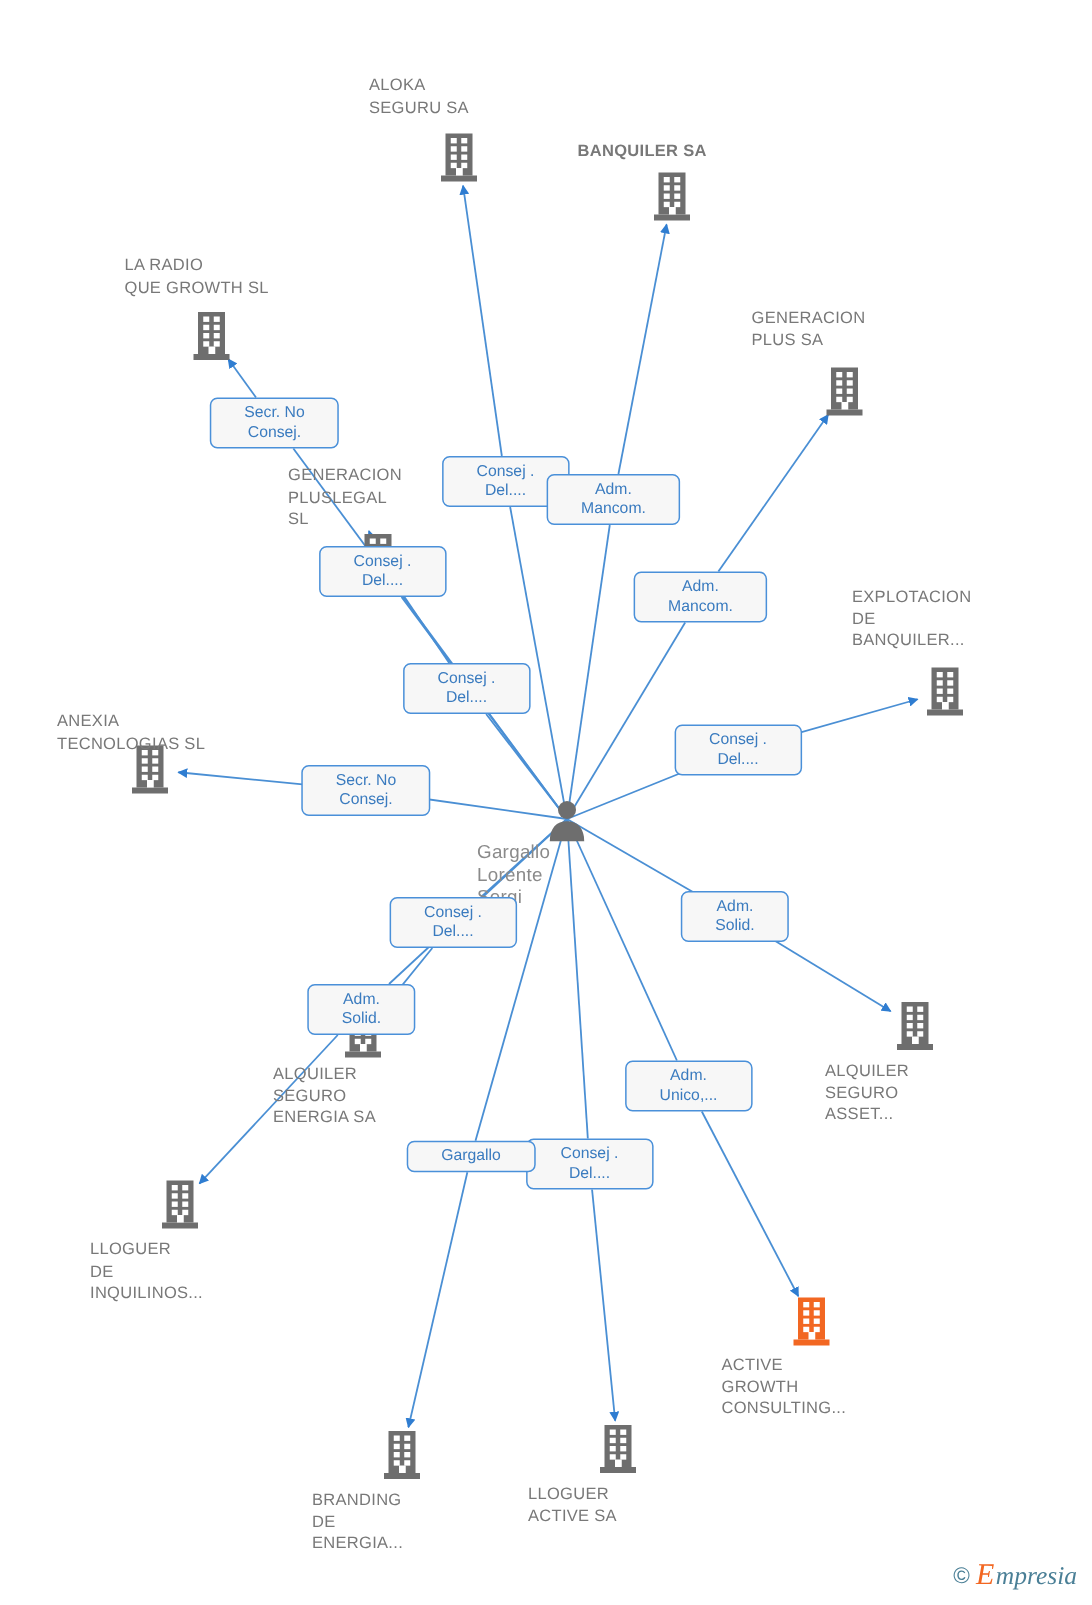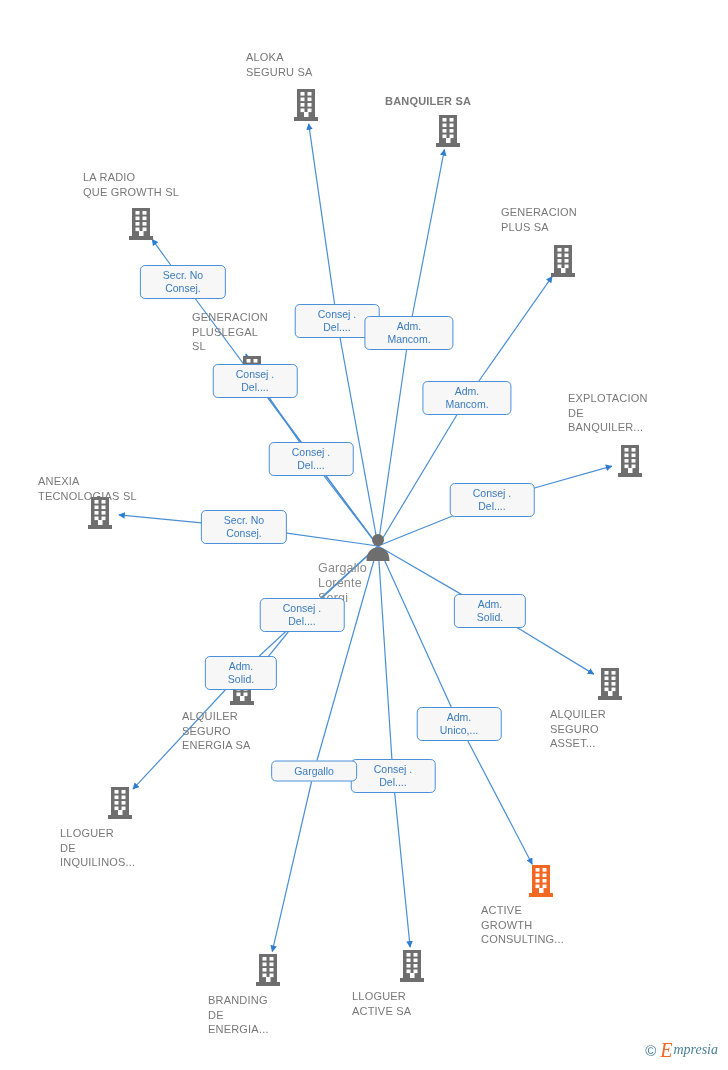--- a/index.html
+++ b/index.html
@@ -77,21 +77,21 @@
   .wm-e {
     font-family: "Liberation Serif", serif;
     font-style: italic;
     font-size: 20px;
     color: #f26722;
     line-height: 1;
   }
   .wm-rest {
     font-family: "Liberation Serif", serif;
     font-style: italic;
-    font-size: 14px;
+    font-size: 17px;
     color: #4a7f96;
     line-height: 1;
     margin-left: -3px;
   }
 </style>
 </head>
 <body>
 
 <div id="canvas">
 

